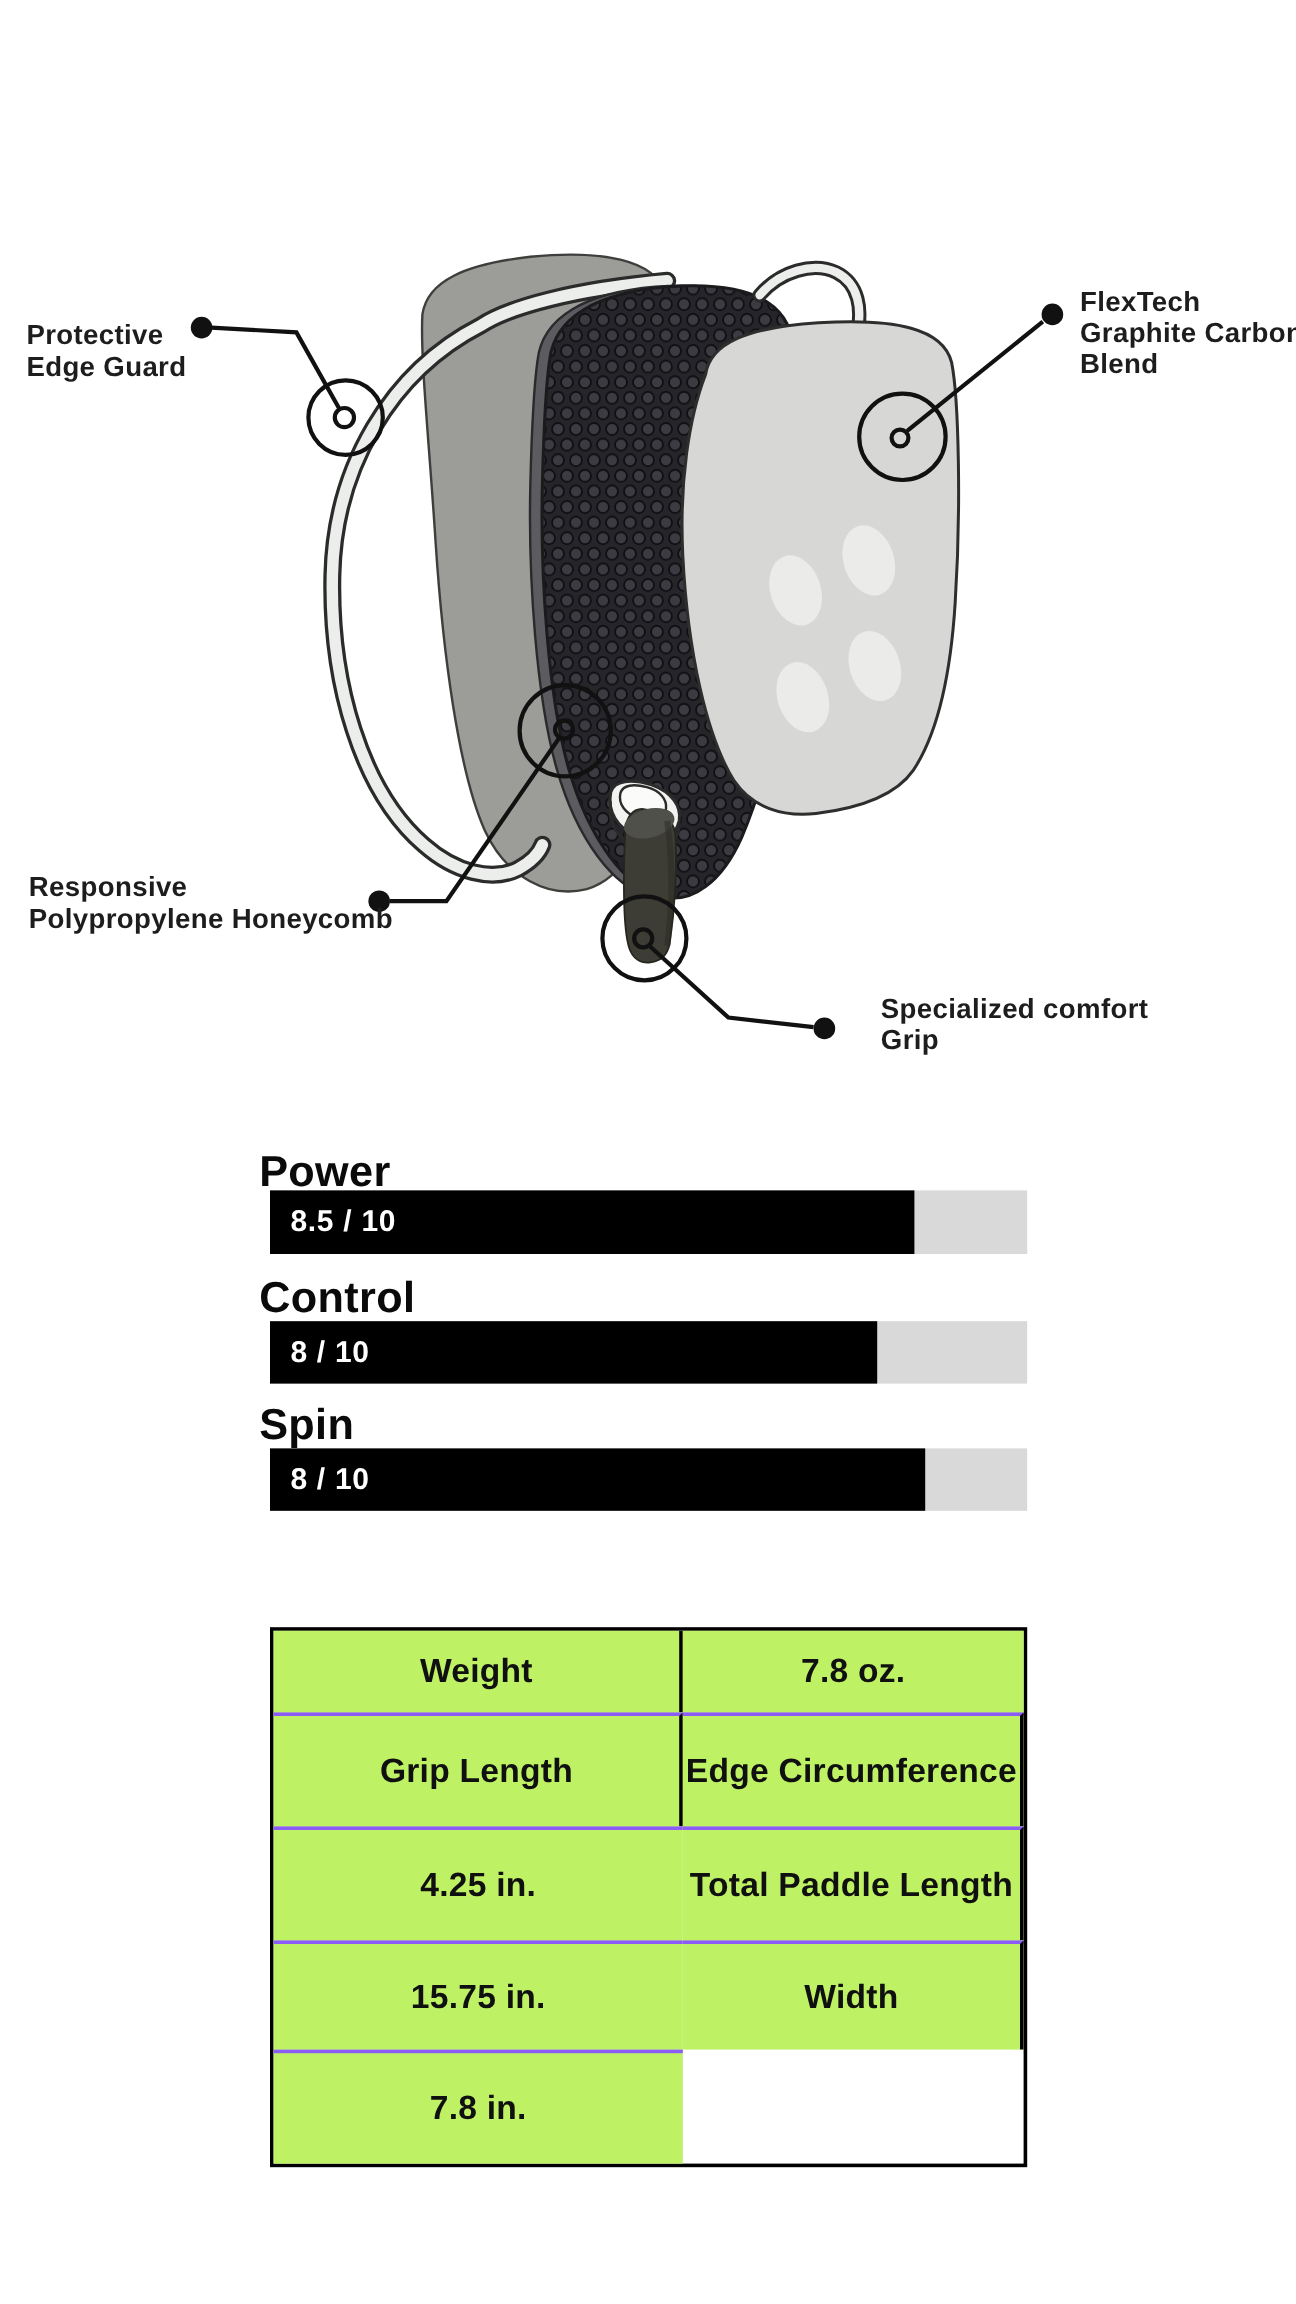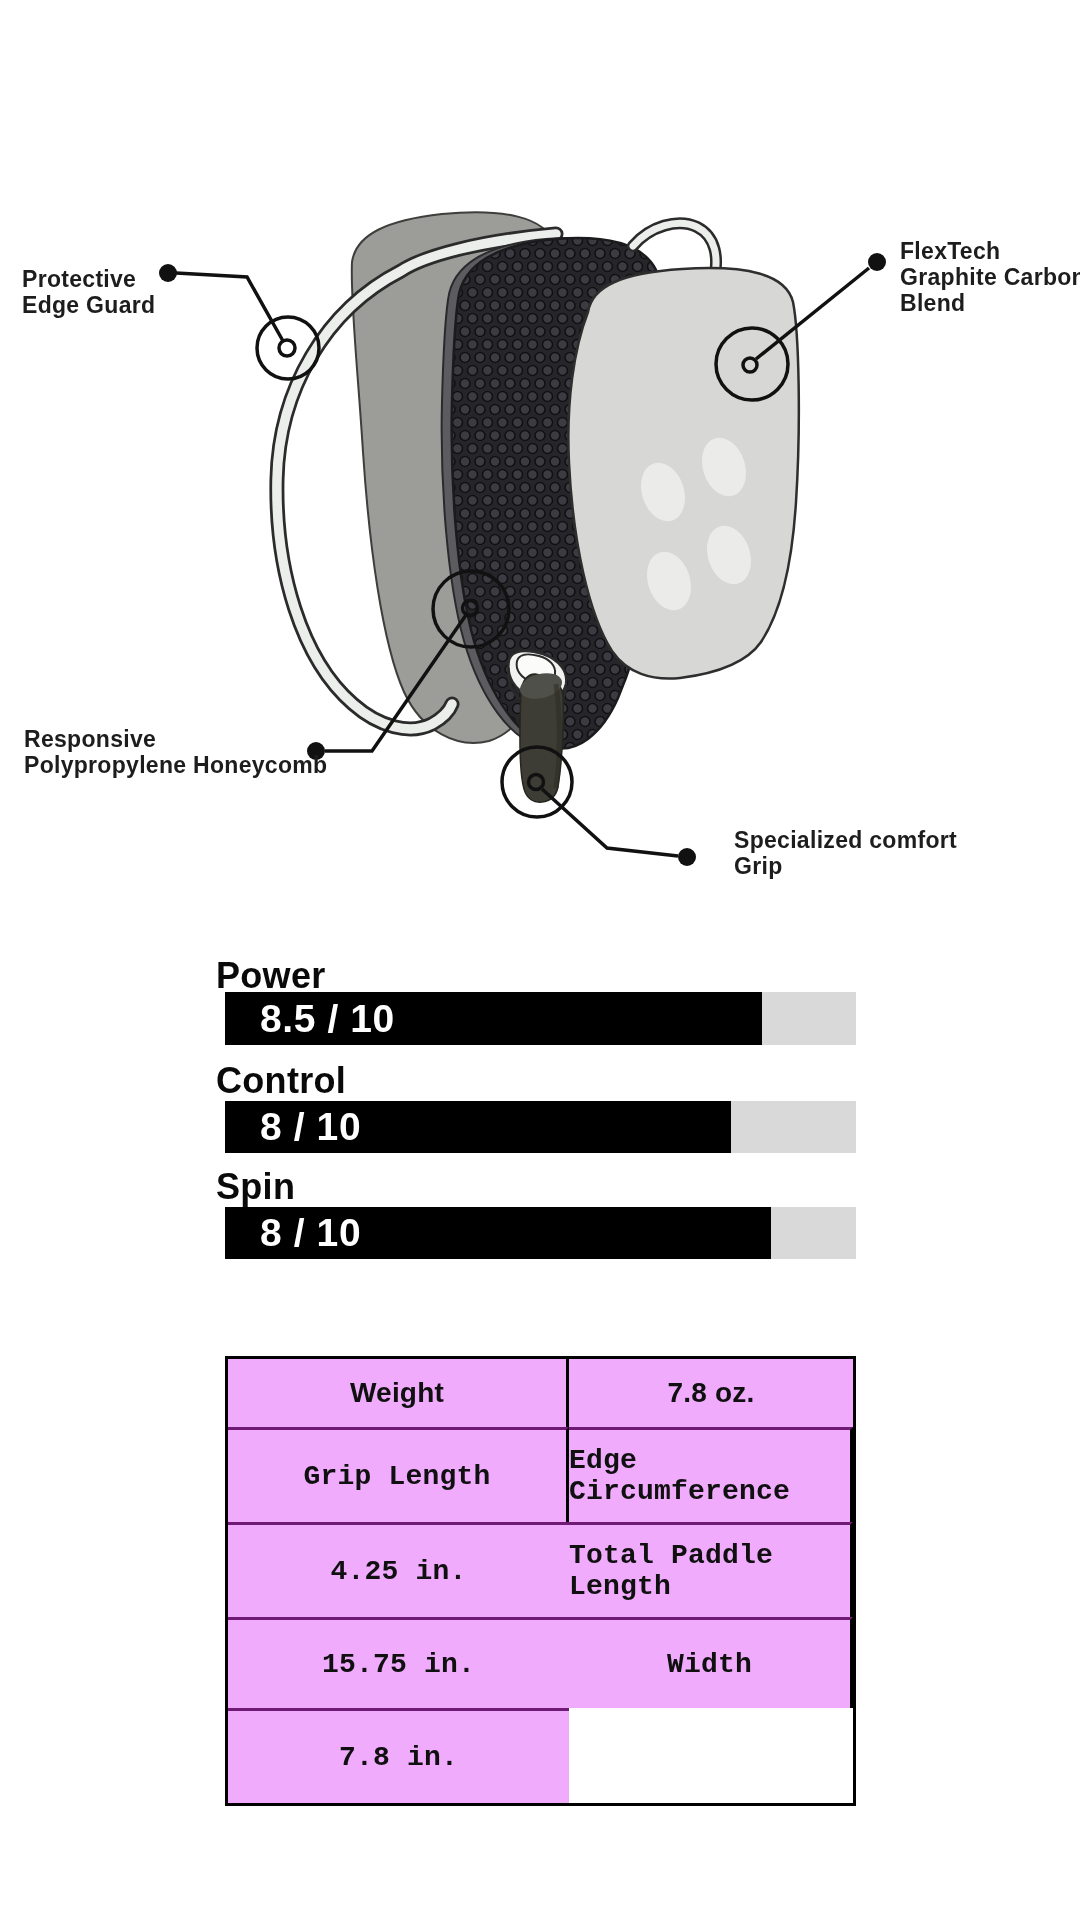--- a/index.html
+++ b/index.html
@@ -17,33 +17,33 @@
   .callout-core{left:24px;top:726px;}
   .callout-grip{left:723px;top:827px;margin-left:11px;}
 
   
   .rating-label{position:absolute;left:216px;font-size:36px;font-weight:700;
                 color:#0a0a0a;letter-spacing:.3px;line-height:29px;}
   .rl-0{top:961px;} .rl-1{top:1066px;} .rl-2{top:1172px;}
   .bar{position:absolute;left:225px;width:631px;background:#d9d9d9;}
   .bar-0{top:992px;height:53px;} .bar-1{top:1101px;height:52px;} .bar-2{top:1207px;height:52px;}
   .bar-fill{height:100%;background:#000;display:flex;align-items:center;}
-  .bar-value{color:#ffffff;font-size:39px;font-weight:600;padding-left:17px;
-             letter-spacing:.6px;white-space:nowrap;margin-left:18px;}
+  .bar-value{color:#ffffff;font-size:25px;font-weight:600;padding-left:17px;
+             letter-spacing:.6px;white-space:nowrap;}
 
   
   .specs{position:absolute;left:225px;top:1356px;width:631px;height:450px;
          border:3px solid #000;box-sizing:border-box;display:grid;
          grid-template-columns:341px 1fr;
          grid-template-rows:68px 95px 95px 91px 1fr;}
   .cell{display:flex;align-items:center;justify-content:center;
         font-size:28px;font-weight:600;color:#101010;letter-spacing:.2px;
-        box-sizing:border-box;background:#f0abfc;}
+        box-sizing:border-box;background:#bef264;}
   .cell.c1{border-right:3px solid #000;}
-  .cell.rtop{border-top:3px solid #701a75;font-family:Liberation Mono, monospace;}
+  .cell.rtop{border-top:3px solid #8b5cf6;}
 </style>
 </head>
 <body>
 
 <div class="page">
 
   <div class="diagram">
     <svg width="1080" height="940" viewBox="0 0 1080 940">
       <defs>
         <pattern id="hexpat" width="15" height="26" patternUnits="userSpaceOnUse">

